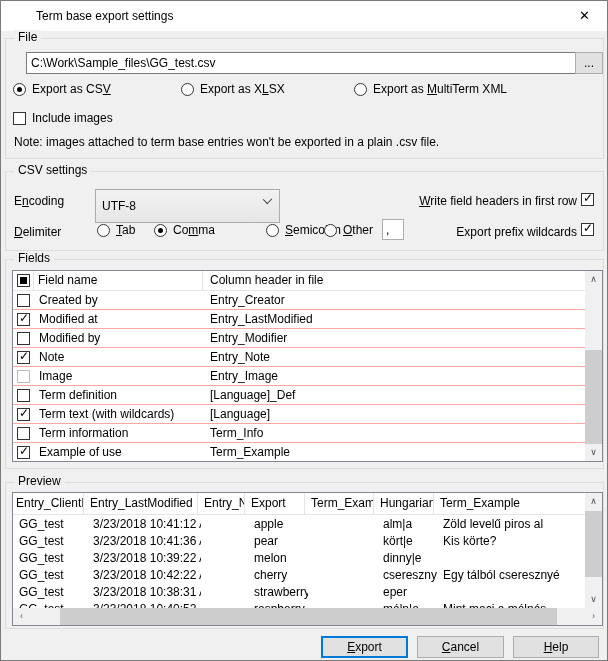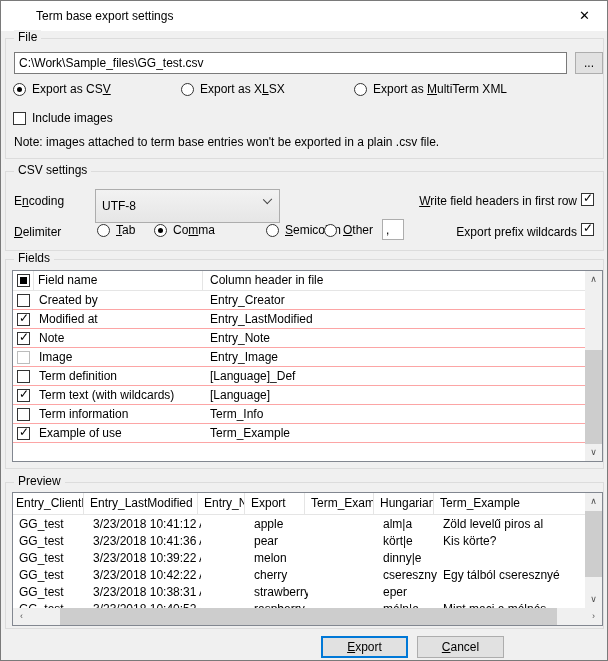--- a/index.html
+++ b/index.html
@@ -73,21 +73,21 @@
 
 <div class="dialog">
 
   <div class="titlebar">
     <div class="title">Term base export settings</div>
     <div class="close-btn">✕</div>
   </div>
 
   <div class="groupbox" style="left:4px; top:37px; width:599px; height:121px;">
     <div class="grouplabel">File</div>
-    <input class="textinput" style="left: 8px; top: 13px; width: 553px; height: 22px;" value="C:\Work\Sample_files\GG_test.csv">
+    <input class="textinput" style="left: 20px; top: 13px; width: 553px; height: 22px;" value="C:\Work\Sample_files\GG_test.csv">
     <button class="btn" style="left:569px; top:13px; width:28px; height:22px;">...</button>
 
     <div>
 
     <label class="opt fmt-opt">
         <span class="radio on"></span>
         <span>Export as CS<u>V</u></span>
       </label>
         <label class="opt fmt-opt">
         <span class="radio off"></span>
@@ -175,20 +175,27 @@
           </div>
           <div class="f-cell-name">Created by</div>
           <div class="f-cell-col">Entry_Creator</div>
         </div>
           <div class="lv-row f-row">
           <div class="f-cell-cb">
             <span class="checkbox on"></span>
           </div>
           <div class="f-cell-name">Modified at</div>
           <div class="f-cell-col">Entry_LastModified</div>
+        </div>
+          <div class="lv-row f-row">
+          <div class="f-cell-cb">
+            <span class="checkbox off"></span>
+          </div>
+          <div class="f-cell-name">Modified by</div>
+          <div class="f-cell-col">Entry_Modifier</div>
         </div>
           <div class="lv-row f-row">
           <div class="f-cell-cb">
             <span class="checkbox on"></span>
           </div>
           <div class="f-cell-name">Note</div>
           <div class="f-cell-col">Entry_Note</div>
         </div>
           <div class="lv-row f-row">
           <div class="f-cell-cb">
@@ -315,13 +322,14 @@
       <div class="hscroll" style="left:0; right:0; bottom:0;">
         <div class="sb-arrow" style="left:0; top:0;">‹</div>
         <div class="sb-thumb" style="top:0; height:17px; left:47px; width:497px;"></div>
         <div class="sb-arrow" style="right:0; top:0;">›</div>
       </div>
     </div>
   </div>
 
   <button class="btn default" style="left:320px; top:635px; width:87px; height:22px;"><u>E</u>xport</button>
   <button class="btn" style="left:416px; top:635px; width:87px; height:22px;"><u>C</u>ancel</button>
+  <button class="btn" style="left:512px; top:635px; width:86px; height:22px;"><u>H</u>elp</button>
 </div>
 
 </body></html>

